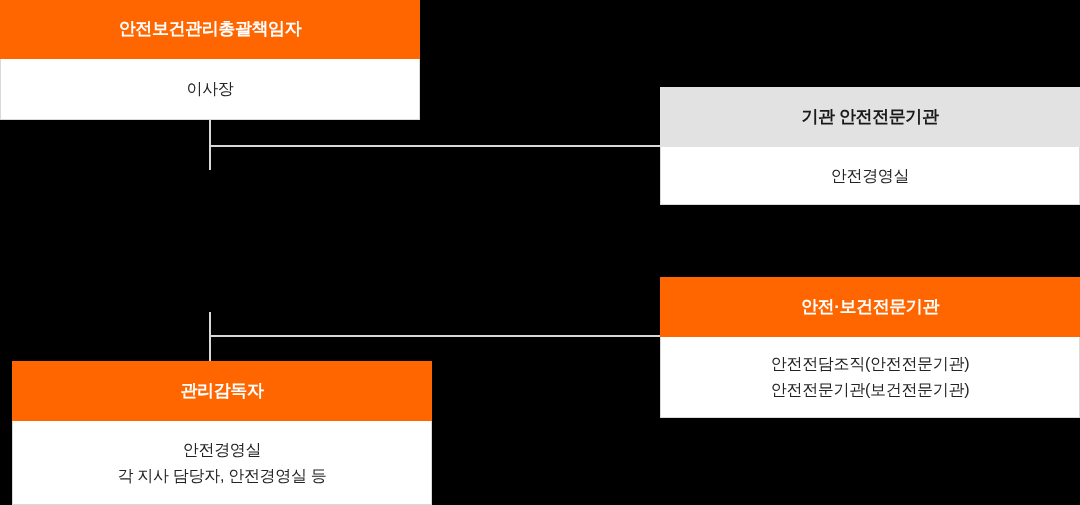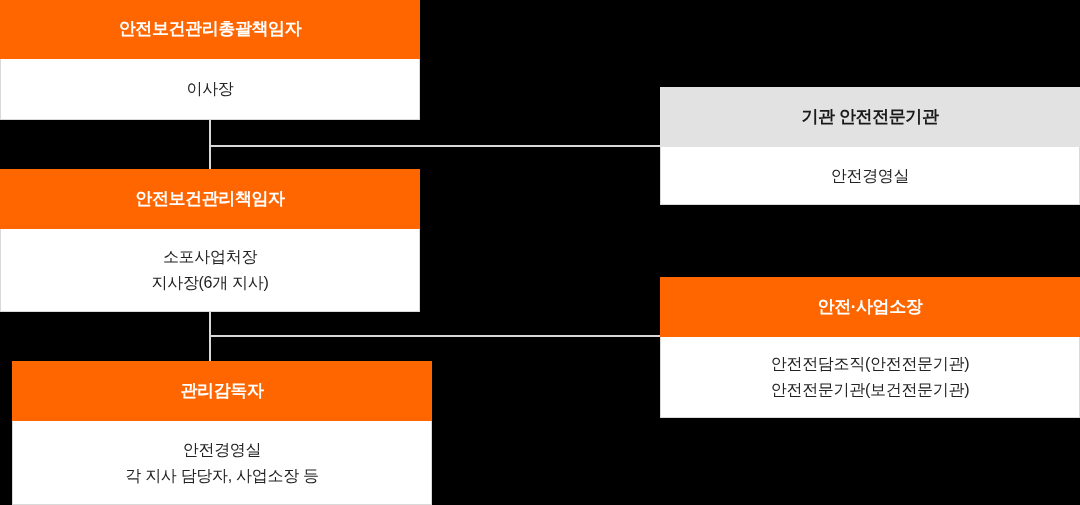--- a/index.html
+++ b/index.html
@@ -105,44 +105,37 @@
   <div class="conn-v" id="conn-v-2"></div>
   <div class="conn-h" id="conn-h-2"></div>
 
   <div class="node" id="node-overall-manager">
     <div class="node-header orange">안전보건관리총괄책임자</div>
     <div class="node-body">
       <span class="line">이사장</span>
     </div>
   </div>
 
-  <div class="node" id="node-safety-manager">
-    <div class="node-header orange">안전보건관리책임자</div>
-    <div class="node-body">
-      <span class="line">소포사업처장</span>
-      <span class="line">지사장(6개 지사)</span>
-    </div>
-  </div>
 
   <div class="node" id="node-supervisor">
     <div class="node-header orange">관리감독자</div>
     <div class="node-body">
       <span class="line">안전경영실</span>
-      <span class="line">각 지사 담당자, 사업소장 등</span>
+      <span class="line">각 지사 담당자, 안전경영실 등</span>
     </div>
   </div>
 
   <div class="node" id="node-dedicated-org">
     <div class="node-header gray">기관 안전전문기관</div>
     <div class="node-body">
       <span class="line">안전경영실</span>
     </div>
   </div>
 
   <div class="node" id="node-safety-health">
-    <div class="node-header orange">안전·사업소장</div>
+    <div class="node-header orange">안전·보건전문기관</div>
     <div class="node-body">
       <span class="line">안전전담조직(안전전문기관)</span>
       <span class="line">안전전문기관(보건전문기관)</span>
     </div>
   </div>
 
 </div>
 
 </body></html>

